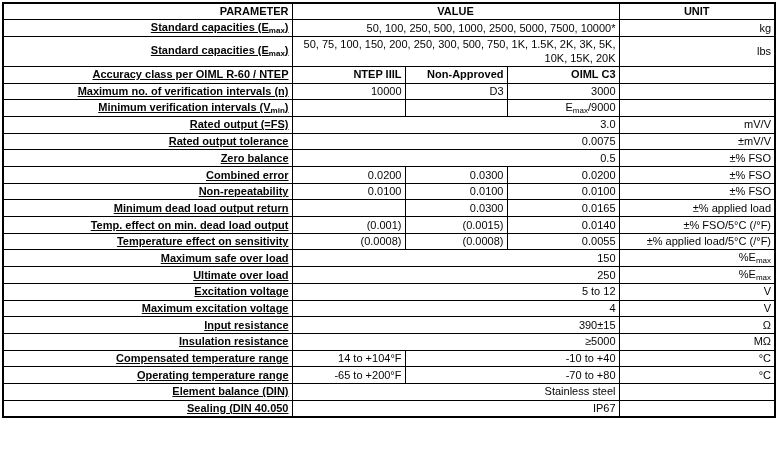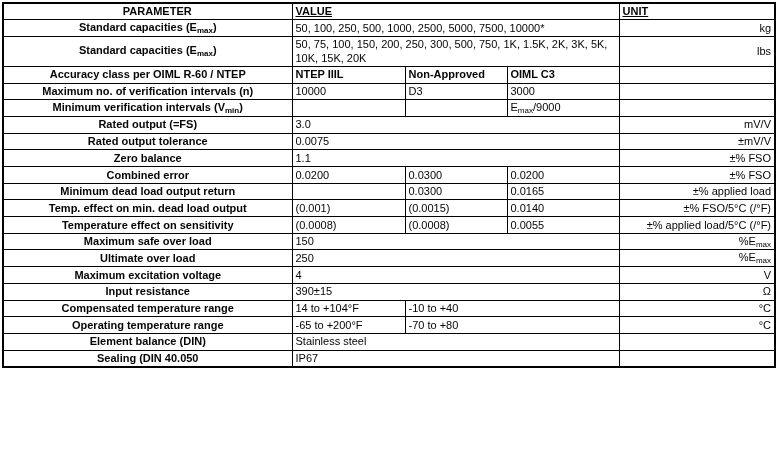--- a/index.html
+++ b/index.html
@@ -21,24 +21,24 @@
   .spec td, .spec th {
     border: 1px solid #000000;
     padding: 0 3px;
     height: 16.7px;
     line-height: 1.15;
     white-space: nowrap;
     overflow: hidden;
     vertical-align: middle;
   }
   .spec th { font-weight: bold; }
-  th.left  { text-align: center; padding-left: 22px; margin-left: 32px; }
-  th.center{ text-align: left; text-decoration: underline; }
-  .param { text-align: center; font-weight: bold; padding-left: 5px; }
-  .val   { text-align: left; font-weight: normal; }
+  th.left  { text-align: right; padding-left: 22px; margin-left: 32px; }
+  th.center{ text-align: center; }
+  .param { text-align: right; font-weight: bold; padding-left: 5px; text-decoration: underline; }
+  .val   { text-align: right; font-weight: normal; }
   .val.b { font-weight: bold; }
   .unit  { text-align: right; font-weight: normal; }
   tr.tall td { height: 30px; white-space: normal; line-height: 1.3; }
   .sub { font-size: 8px; vertical-align: -2px; letter-spacing: 0; }
 </style>
 </head>
 <body>
 
 <div class="sheet">
   <table class="spec">
@@ -100,32 +100,39 @@
     </tr>
 
     <tr>
       <td class="param">Rated output tolerance</td>
       <td class="val" colspan="3">0.0075</td>
       <td class="unit">±mV/V</td>
     </tr>
 
     <tr>
       <td class="param">Zero balance</td>
-      <td class="val" colspan="3">1.1</td>
+      <td class="val" colspan="3">0.5</td>
       <td class="unit">±% FSO</td>
     </tr>
 
     <tr>
       <td class="param">Combined error</td>
       <td class="val">0.0200</td>
       <td class="val">0.0300</td>
       <td class="val">0.0200</td>
       <td class="unit">±% FSO</td>
     </tr>
 
+    <tr>
+      <td class="param">Non-repeatability</td>
+      <td class="val">0.0100</td>
+      <td class="val">0.0100</td>
+      <td class="val">0.0100</td>
+      <td class="unit">±% FSO</td>
+    </tr>
 
     <tr>
       <td class="param">Minimum dead load output return</td>
       <td class="val"></td>
       <td class="val">0.0300</td>
       <td class="val">0.0165</td>
       <td class="unit">±% applied load</td>
     </tr>
 
     <tr>
@@ -149,34 +156,44 @@
       <td class="val" colspan="3">150</td>
       <td class="unit"><span>%E</span><span class="sub">max</span></td>
     </tr>
 
     <tr>
       <td class="param">Ultimate over load</td>
       <td class="val" colspan="3">250</td>
       <td class="unit"><span>%E</span><span class="sub">max</span></td>
     </tr>
 
+    <tr>
+      <td class="param">Excitation voltage</td>
+      <td class="val" colspan="3">5 to 12</td>
+      <td class="unit">V</td>
+    </tr>
 
     <tr>
       <td class="param">Maximum excitation voltage</td>
       <td class="val" colspan="3">4</td>
       <td class="unit">V</td>
     </tr>
 
     <tr>
       <td class="param">Input resistance</td>
       <td class="val" colspan="3">390±15</td>
       <td class="unit">Ω</td>
     </tr>
 
 
+    <tr>
+      <td class="param">Insulation resistance</td>
+      <td class="val" colspan="3">≥5000</td>
+      <td class="unit">MΩ</td>
+    </tr>
 
     <tr>
       <td class="param">Compensated temperature range</td>
       <td class="val">14 to +104°F</td>
       <td class="val" colspan="2">-10 to +40</td>
       <td class="unit">°C</td>
     </tr>
 
     <tr>
       <td class="param">Operating temperature range</td>

